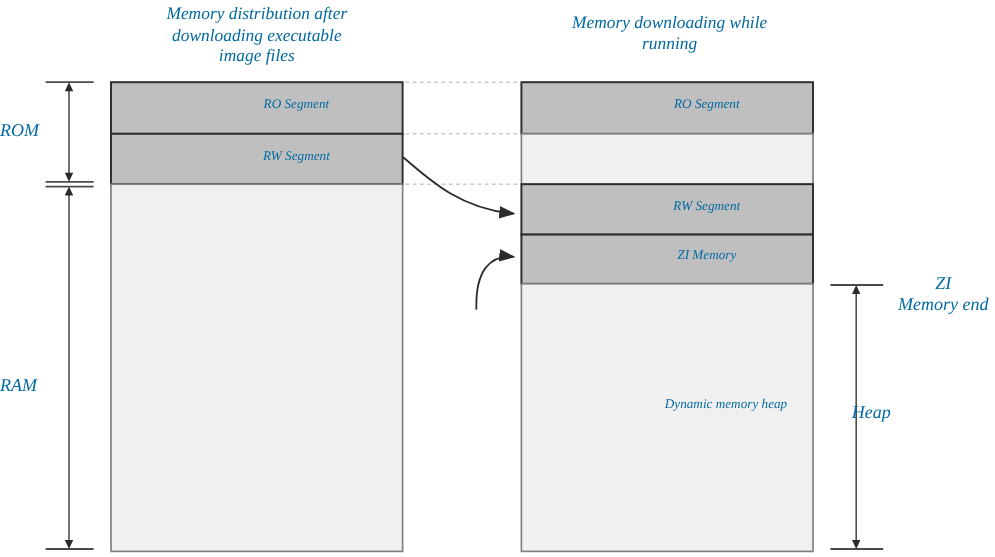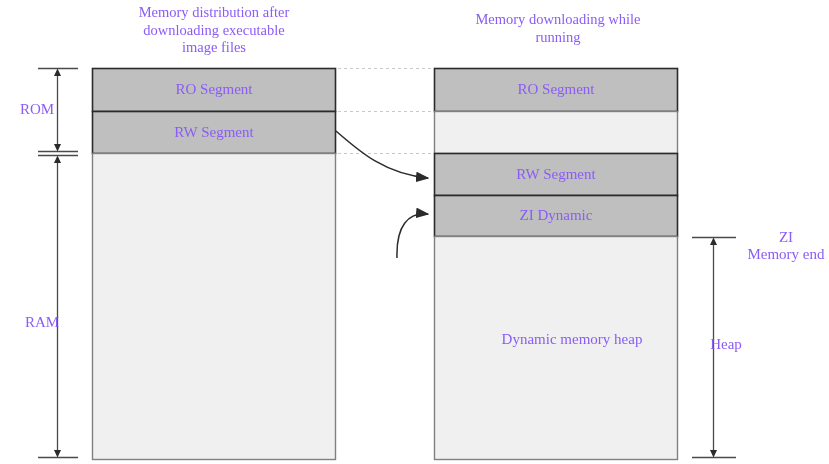--- a/index.html
+++ b/index.html
@@ -27,28 +27,30 @@
     width: 829px;
     height: 464px;
     overflow: visible;
   }
   .lbl {
     position: absolute;
     white-space: pre;
     text-align: center;
     line-height: 1.16;
     font-size: 14.5px;
-    color: #8b5cf6;
+    color: #0369a1;
+    font-style: italic;
   }
   .title {
     font-size: 14.5px;
     line-height: 1.22;
   }
   .seg-text {
-    font-size: 15px;
+    font-size: 11px;
+    margin-left: 33px;
   }
   .side-label {
     font-size: 15px;
   }
 </style>
 </head>
 <body>
 
 <div id="stage">
 
@@ -113,23 +115,23 @@
 image files</div>
 
   <div class="lbl title" style="left:468px; top:11px; width:180px;">Memory downloading while
 running</div>
 
   <div class="lbl seg-text" style="left:92px; top:81px; width:244px;">RO Segment</div>
   <div class="lbl seg-text" style="left:92px; top:124px; width:244px;">RW Segment</div>
 
   <div class="lbl seg-text" style="left:434px; top:81px; width:244px;">RO Segment</div>
   <div class="lbl seg-text" style="left:434px; top:166px; width:244px;">RW Segment</div>
-  <div class="lbl seg-text" style="left:434px; top:207px; width:244px;">ZI Dynamic</div>
+  <div class="lbl seg-text" style="left:434px; top:207px; width:244px;">ZI Memory</div>
   <div class="lbl seg-text" style="left:434px; top:331px; width:276px;">Dynamic memory heap</div>
 
-  <div class="lbl side-label" style="left:0px; top:101px; width:44px; text-align:left; padding-left:20px;">ROM</div>
-  <div class="lbl side-label" style="left:0px; top:314px; width:44px; text-align:center; padding-left:20px;">RAM</div>
+  <div class="lbl side-label" style="left:0px; top:101px; width:44px; text-align:left; padding-left:0;">ROM</div>
+  <div class="lbl side-label" style="left:0px; top:314px; width:44px; text-align:left; padding-left:0;">RAM</div>
 
   <div class="lbl side-label" style="left:742px; top:229px; width:88px;">ZI
 Memory end</div>
   <div class="lbl side-label" style="left:686px; top:336px; width:80px;">Heap</div>
 
 </div>
 
 </body></html>

